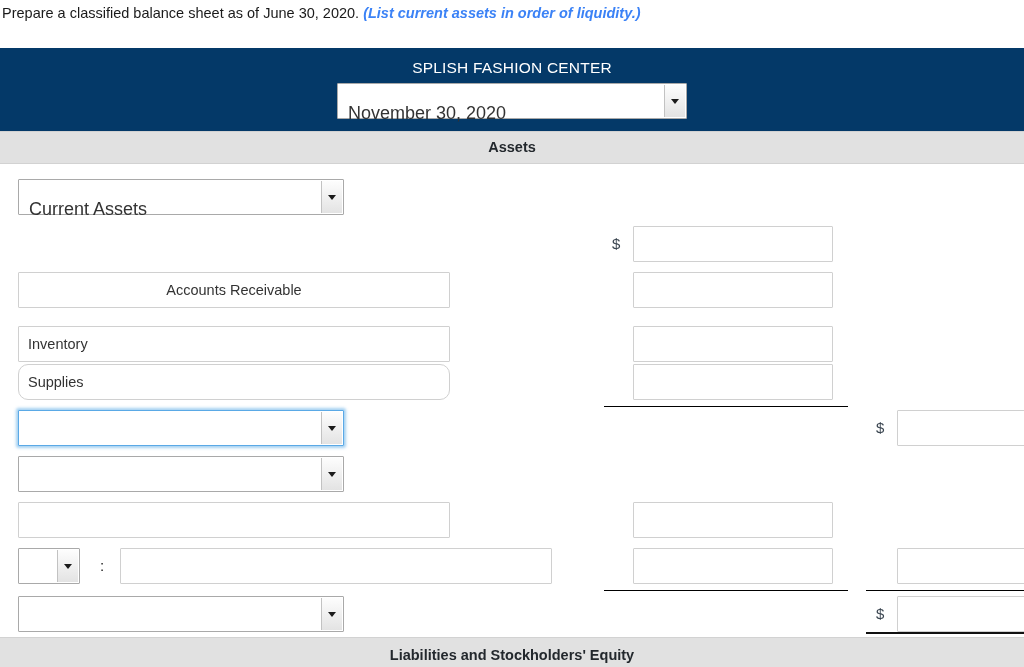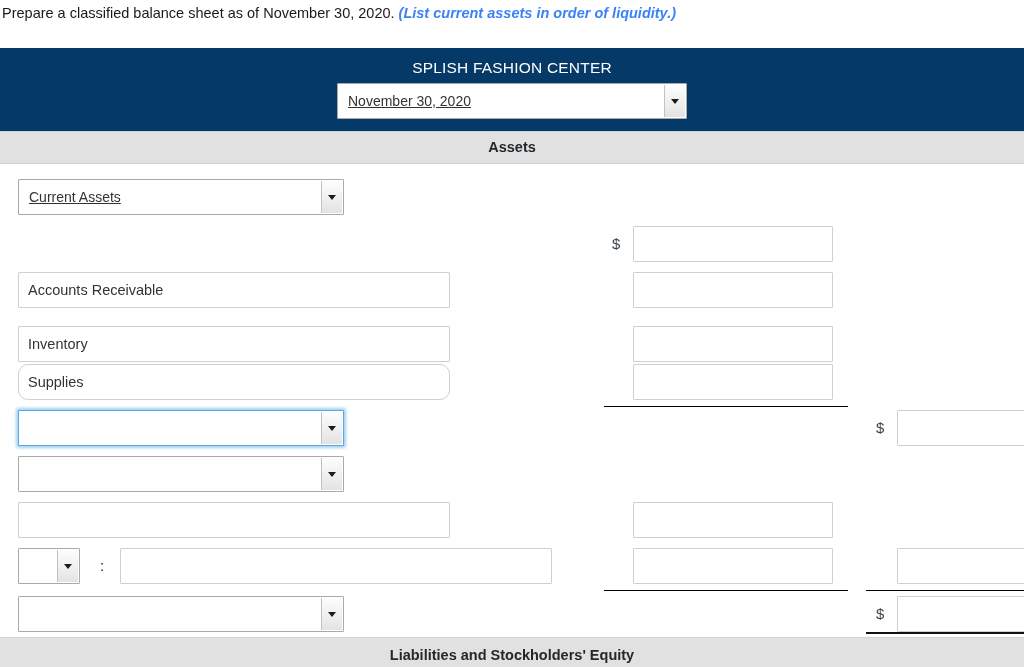--- a/index.html
+++ b/index.html
@@ -101,30 +101,29 @@
     position: relative;
     box-sizing: border-box;
     height: 36px;
     border: 1px solid #a9a9a9;
     background: #ffffff;
     border-radius: 1px;
   }
   .sel .sel-text {
     position: absolute;
     left: 10px;
-    top: 0;
+    top: 12px;
     right: 26px;
     height: 100%;
     display: flex;
     align-items: center;
-    font-size: 14px;
+    font-size: 18px;
     color: #333333;
     white-space: nowrap;
     overflow: hidden;
-    text-decoration: underline;
   }
   .sel .sel-btn {
     position: absolute;
     right: 1px;
     top: 1px;
     bottom: 1px;
     width: 20px;
     background: linear-gradient(to bottom, #fdfdfd 0%, #efefef 55%, #e3e3e3 100%);
     border-left: 1px solid #c2c2c2;
     display: flex;
@@ -179,21 +178,21 @@
     position: absolute;
     font-size: 15px;
     color: #222;
     line-height: 36px;
   }
 </style>
 </head>
 <body>
 
 <div class="instruction">
-  <span>Prepare a classified balance sheet as of November 30, 2020.</span>
+  <span>Prepare a classified balance sheet as of June 30, 2020.</span>
   <span class="hint">(List current assets in order of liquidity.)</span>
 </div>
 
 <div class="sheet">
 
   <div class="band-navy">
     <div class="co-name">SPLISH FASHION CENTER</div>
     <div class="date-wrap">
       <div class="sel" style="width:350px;">
         <div class="sel-text">November 30, 2020</div>
@@ -215,21 +214,21 @@
       </div>
   </div>
 </div>
 
 <div class="row" style="top:226px;">
   <span class="dollar" style="left:612px;">$</span>
   <input class="col-mid txt amt" value="" style="">
 </div>
 
 <div class="row" style="top:272px;">
-  <input class="col-label txt" style="width: 432px;" value="Accounts Receivable">
+  <input class="col-label txt" style="width: 432px; text-align: center;" value="Accounts Receivable">
   <input class="col-mid txt amt" value="" style="">
 </div>
 
 <div class="row" style="top:326px;">
   <input class="col-label txt" style="width: 432px;" value="Inventory">
   <input class="col-mid txt amt" value="" style="">
 </div>
 
 <div class="row" style="top:364px;">
   <input class="col-label txt" style="width: 432px; border-radius: 10px;" value="Supplies">

